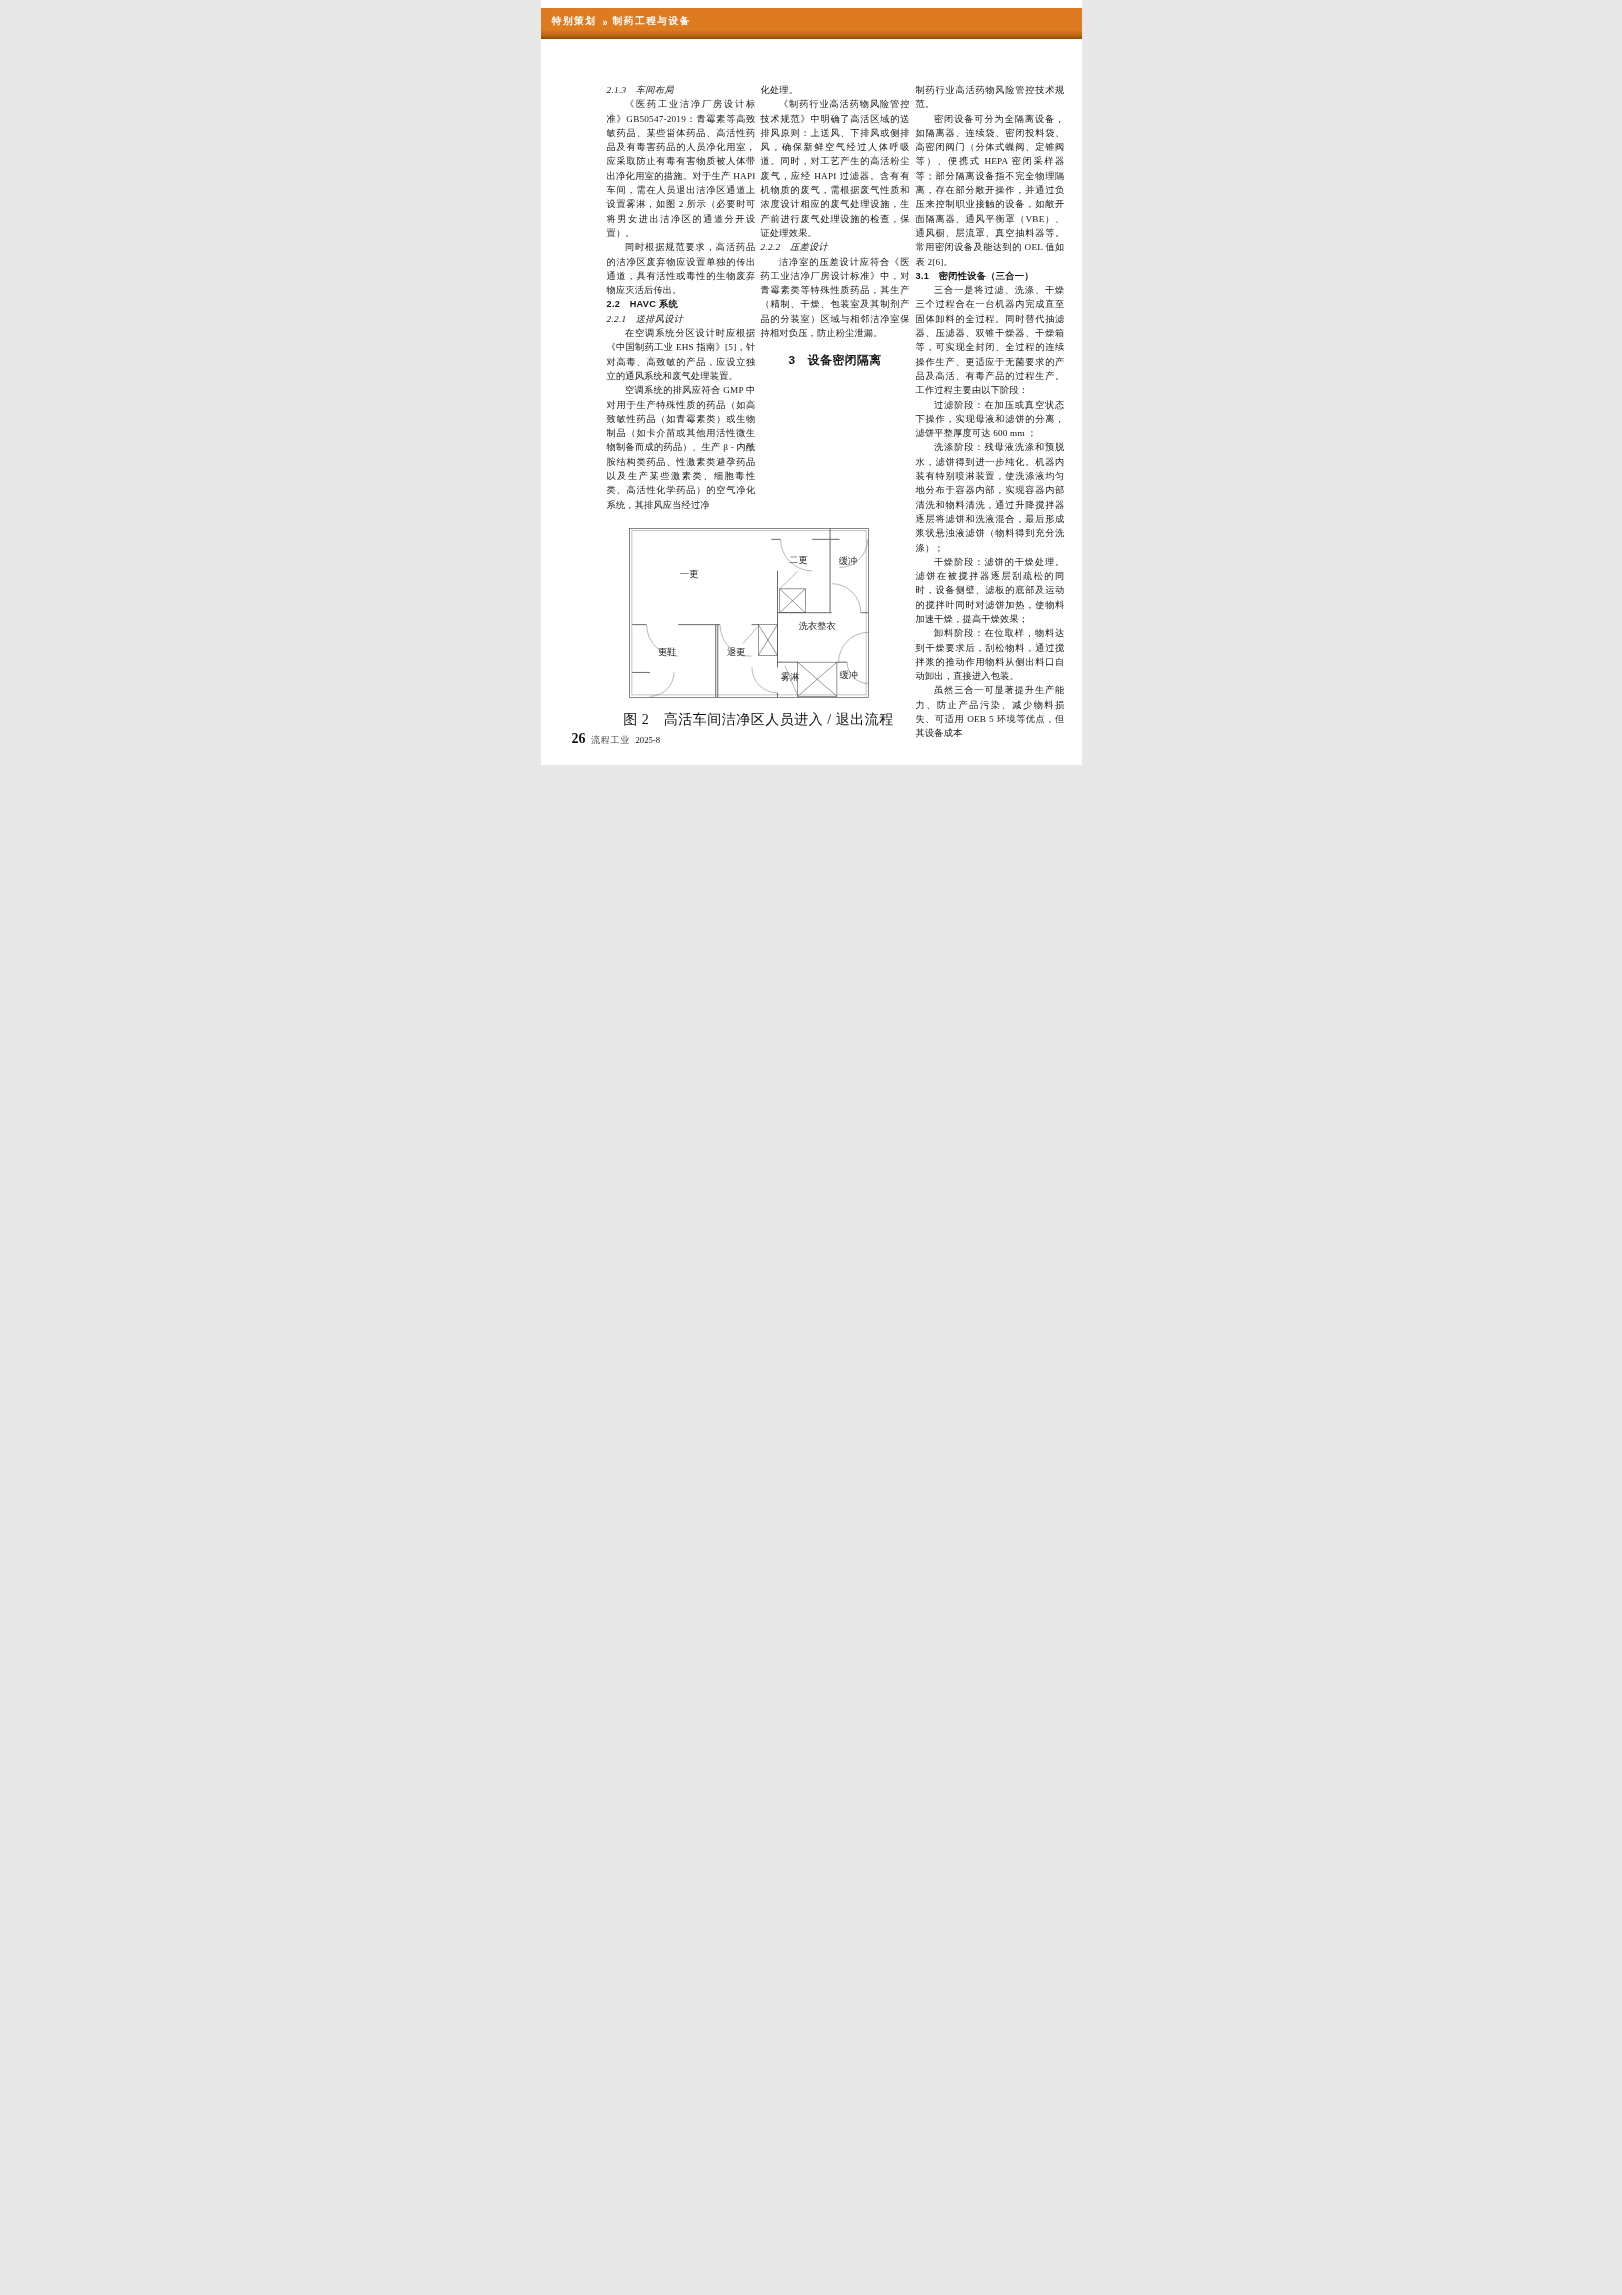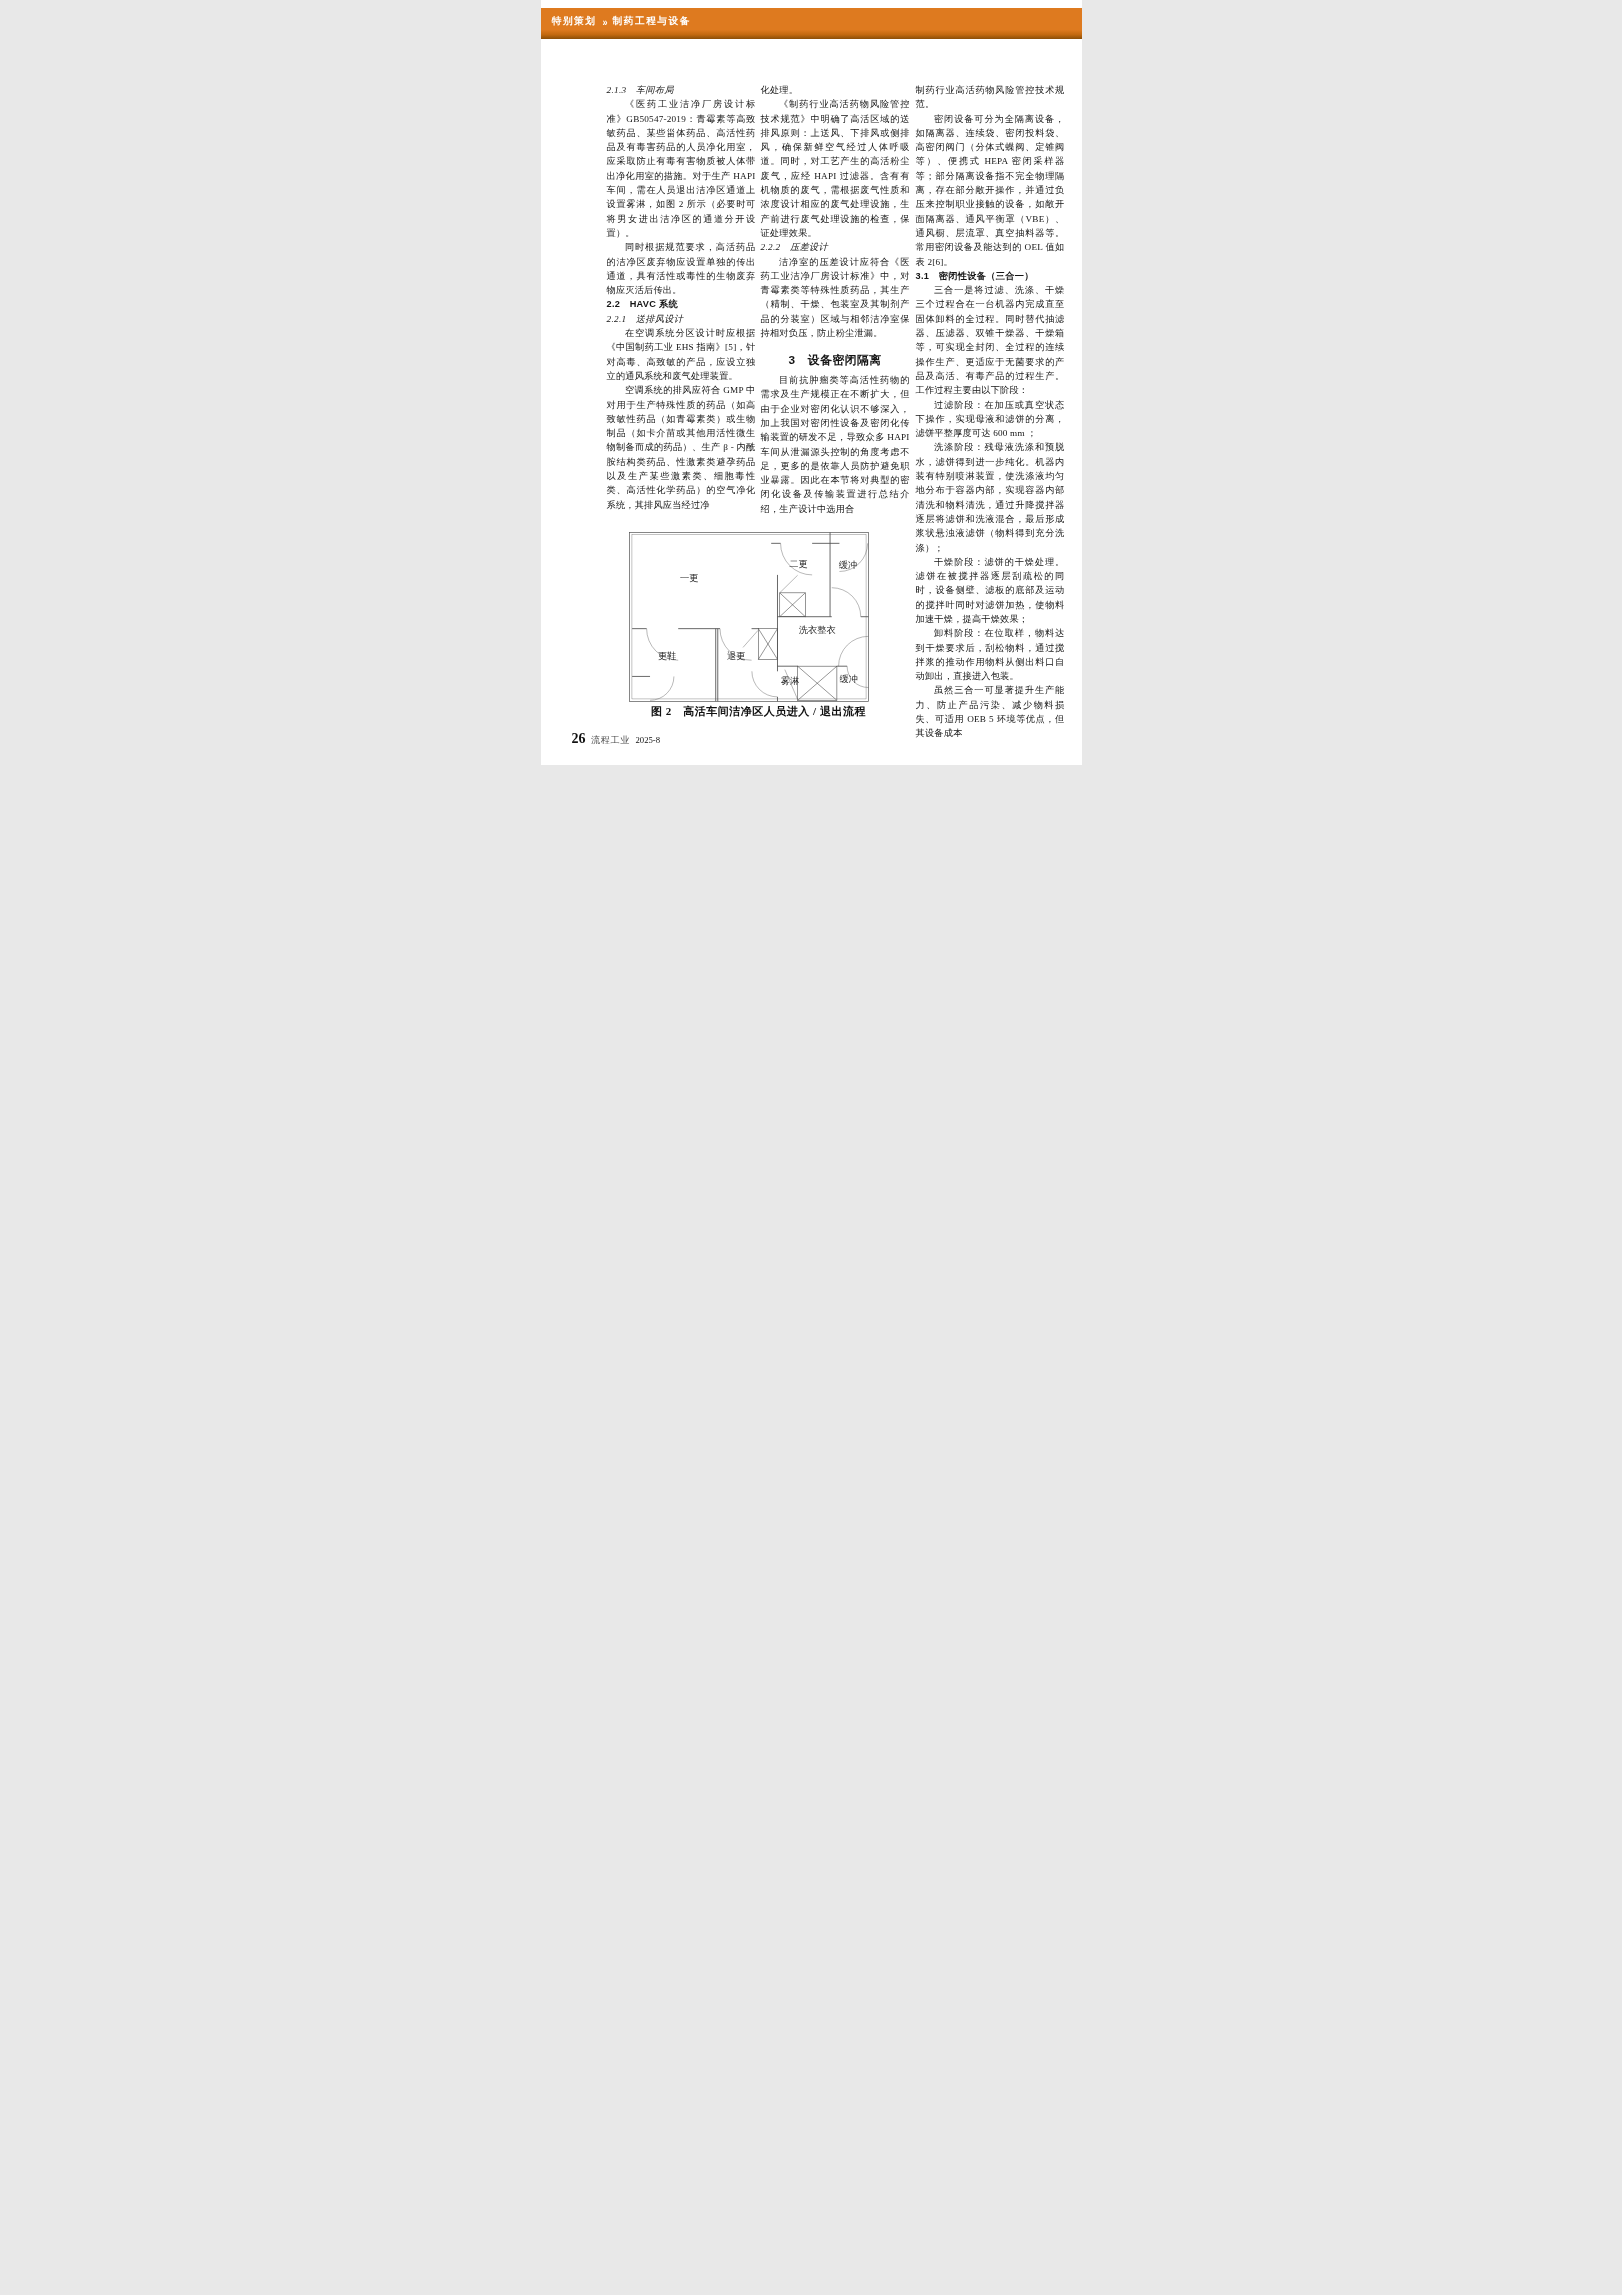--- a/index.html
+++ b/index.html
@@ -35,22 +35,22 @@
   .h-big  { font-family:"Liberation Sans","DejaVu Sans",sans-serif; font-weight:bold;
             font-size:11.8px; line-height:15.3px; margin:12.3px 0 5.1px 0 !important; letter-spacing:0.5px;text-align:center; }
   
   .fig { margin-top:10.2px; width:304px; }
   .plan { display:block; margin-left:20.4px; width:244px; height:178px; }
   .plan .wall  { stroke:#4f4f4f; fill:none; }
   .plan .door  { stroke:#5a5a5a; fill:none; stroke-width:2.5; }
   .plan .pbox  { stroke:#4f4f4f; fill:none; stroke-width:3.5; }
   .plan text   { font-family:"Liberation Serif","DejaVu Serif",serif; font-size:54px;
                  fill:#1a1a1a; text-anchor:middle; }
-  .fig-caption { text-align:center; font-weight:bold; font-size:11px; color:#111111;
-                 margin-top:0; letter-spacing:0.5px; }
+  .fig-caption { text-align:center; font-weight:normal; font-size:14px; color:#111111;
+                 margin-top:11px; letter-spacing:0.5px; }
   
   .footer { position:absolute; left:31px; top:731px; display:flex; align-items:baseline; gap:5.6px; }
   .pagenum { font-size:14px; font-weight:bold; color:#111111; }
   .journal { font-family:"Liberation Sans","DejaVu Sans",sans-serif; font-weight:normal;
              font-size:9.2px; color:#4a4a4a; letter-spacing:0.5px; }
   .issue   { font-size:8.7px; color:#111111; }
 </style>
 </head>
 <body>
 
@@ -75,21 +75,20 @@
             <p class="h-kai">2.2.1　送排风设计</p>
             <p class="bp">在空调系统分区设计时应根据《中国制药工业 EHS 指南》[5]，针对高毒、高致敏的产品，应设立独立的通风系统和废气处理装置。</p>
             <p class="bp">空调系统的排风应符合 GMP 中对用于生产特殊性质的药品（如高致敏性药品（如青霉素类）或生物制品（如卡介苗或其他用活性微生物制备而成的药品）、生产 β - 内酰胺结构类药品、性激素类避孕药品以及生产某些激素类、细胞毒性类、高活性化学药品）的空气净化系统，其排风应当经过净</p>
           </div>
         <div class="col">
             <p class="bp cont">化处理。</p>
             <p class="bp">《制药行业高活药物风险管控技术规范》中明确了高活区域的送排风原则：上送风、下排风或侧排风，确保新鲜空气经过人体呼吸道。同时，对工艺产生的高活粉尘废气，应经 HAPI 过滤器。含有有机物质的废气，需根据废气性质和浓度设计相应的废气处理设施，生产前进行废气处理设施的检查，保证处理效果。</p>
             <p class="h-kai">2.2.2　压差设计</p>
             <p class="bp">洁净室的压差设计应符合《医药工业洁净厂房设计标准》中，对青霉素类等特殊性质药品，其生产（精制、干燥、包装室及其制剂产品的分装室）区域与相邻洁净室保持相对负压，防止粉尘泄漏。</p>
             <p class="h-big">3　设备密闭隔离</p>
-            <p class="bp">目前抗肿瘤类等高活性药物的需求及生产规模正在不断扩大，但由于企业对密闭化认识不够深入，加上我国对密闭性设备及密闭化传输装置的研发不足，导致众多 HAPI 车间从泄漏源头控制的角度考虑不足，更多的是依靠人员防护避免职业暴露。因此在本节将对典型的密闭化设备及传输装置进行总结介绍，生产设计中选用合</p>
           </div>
       </div>
 
       <div class="fig">
         <svg class="plan" viewBox="0 0 1430 1040" xmlns="http://www.w3.org/2000/svg">
 
           <g>
             <rect class="wall" x="15" y="36" width="1400" height="990" stroke-width="4"></rect>
             <rect class="wall" x="29" y="50" width="1372" height="962" stroke-width="2"></rect>
           </g>

